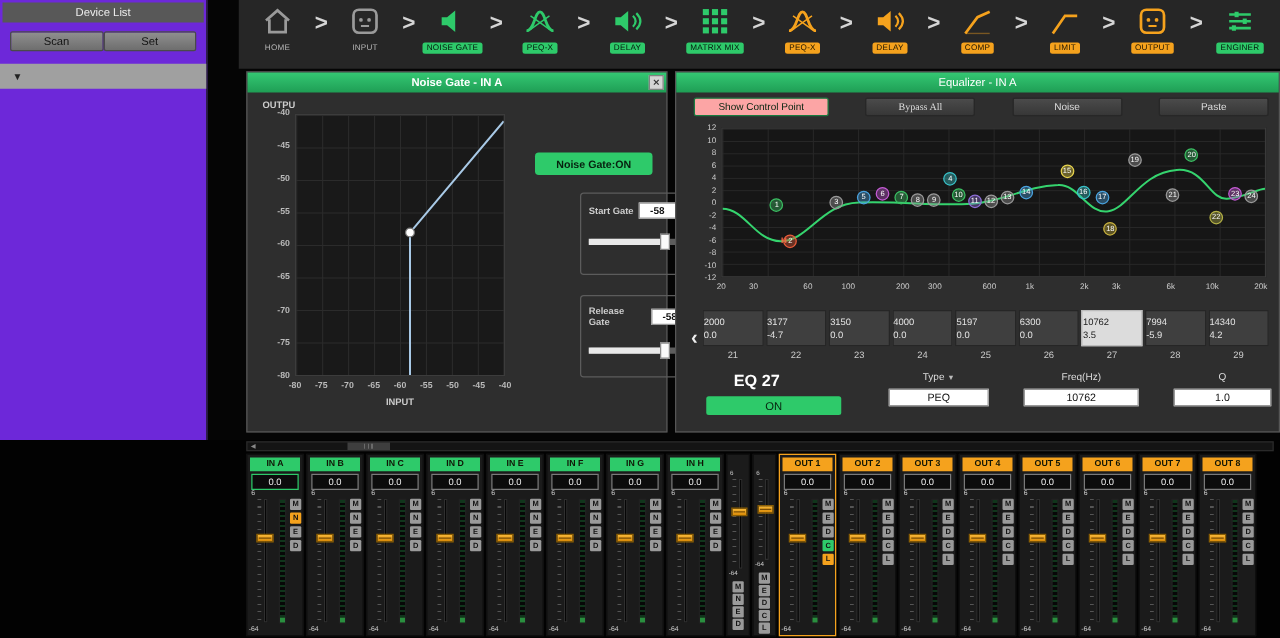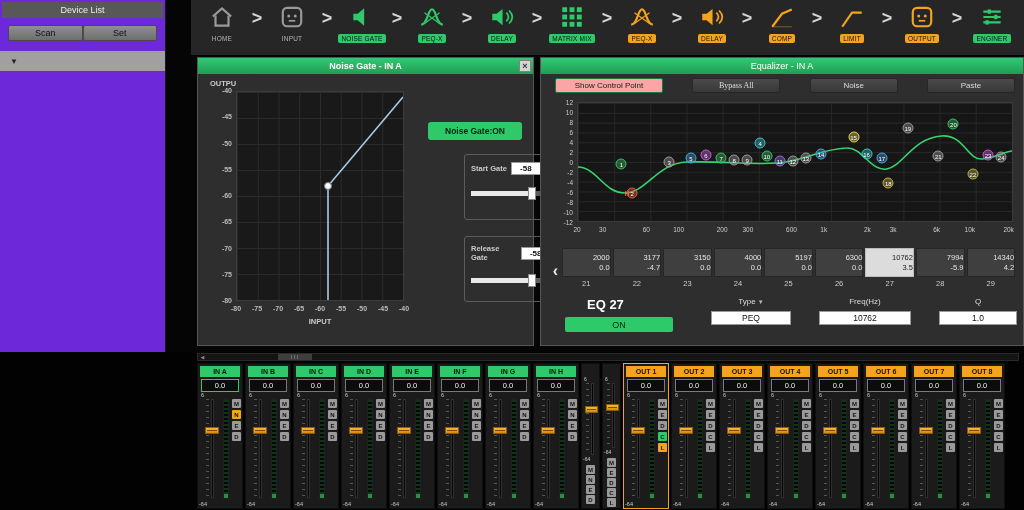--- a/index.html
+++ b/index.html
@@ -61,21 +61,21 @@
              background-size:calc(100%/12) calc(100%/12); }
   .eq-plot svg { position:absolute; inset:0; width:100%; height:100%; }
   .eq-pt { position:absolute; width:11px; height:11px; border-radius:50%; font-size:6px; line-height:10px; text-align:center; color:#fff; border:1px solid; transform:translate(-50%,-50%); z-index:2; }
   .eq-pt-prefix { position:absolute; font-size:6.5px; font-weight:bold; color:#ff6b4a; transform:translate(-160%,-50%); z-index:2; }
   .eq-xrow { position:absolute; left:22px; top:126px; width:436px; height:10px; }
   .eq-xtick { position:absolute; top:0; transform:translateX(-50%); font-size:6.5px; color:#ccc; white-space:nowrap; }
   .band-strip { position:absolute; left:8px; top:190px; right:8px; height:46px; display:flex; }
   .band-prev { width:13px; font-size:16px; font-weight:bold; color:#eee; display:flex; align-items:center; justify-content:center; }
   .band-cells { flex:1; display:flex; gap:2px; }
   .band { flex:1; display:flex; flex-direction:column; }
-  .band-box { height:29px; background:#3f3f3f; border:1px solid #262626; color:#e5e5e5; font-size:7.5px; display:flex; flex-direction:column; align-items:flex-end; justify-content:center; gap:1px; }
+  .band-box { height:29px; background:#3f3f3f; border:1px solid #262626; color:#e5e5e5; font-size:7.5px; display:flex; flex-direction:column; align-items:flex-start; justify-content:center; gap:1px; }
   .band.selected .band-box { background:#dcdcdc; color:#1b1b1b; border-color:#bbb; }
   .band-num { font-size:7.5px; color:#ccc; text-align:center; margin-top:2px; }
   .eq-name { position:absolute; left:46px; top:239px; font-size:13px; font-weight:bold; color:#fff; }
   .eq-on { position:absolute; left:24px; top:259px; width:108px; height:15px; background:#2eca6a; border-radius:2px; color:#06240f; font-size:9px; display:flex; align-items:center; justify-content:center; }
   .eq-field { position:absolute; top:239px; text-align:center; }
   .eq-flabel { font-size:8px; color:#ddd; }
   .eq-flabel .dd { font-size:6px; color:#bbb; }
   .eq-box { margin-top:5px; height:14px; background:#fff; border:1px solid #999; color:#111; font-size:8.5px; line-height:12px; }
 
   

